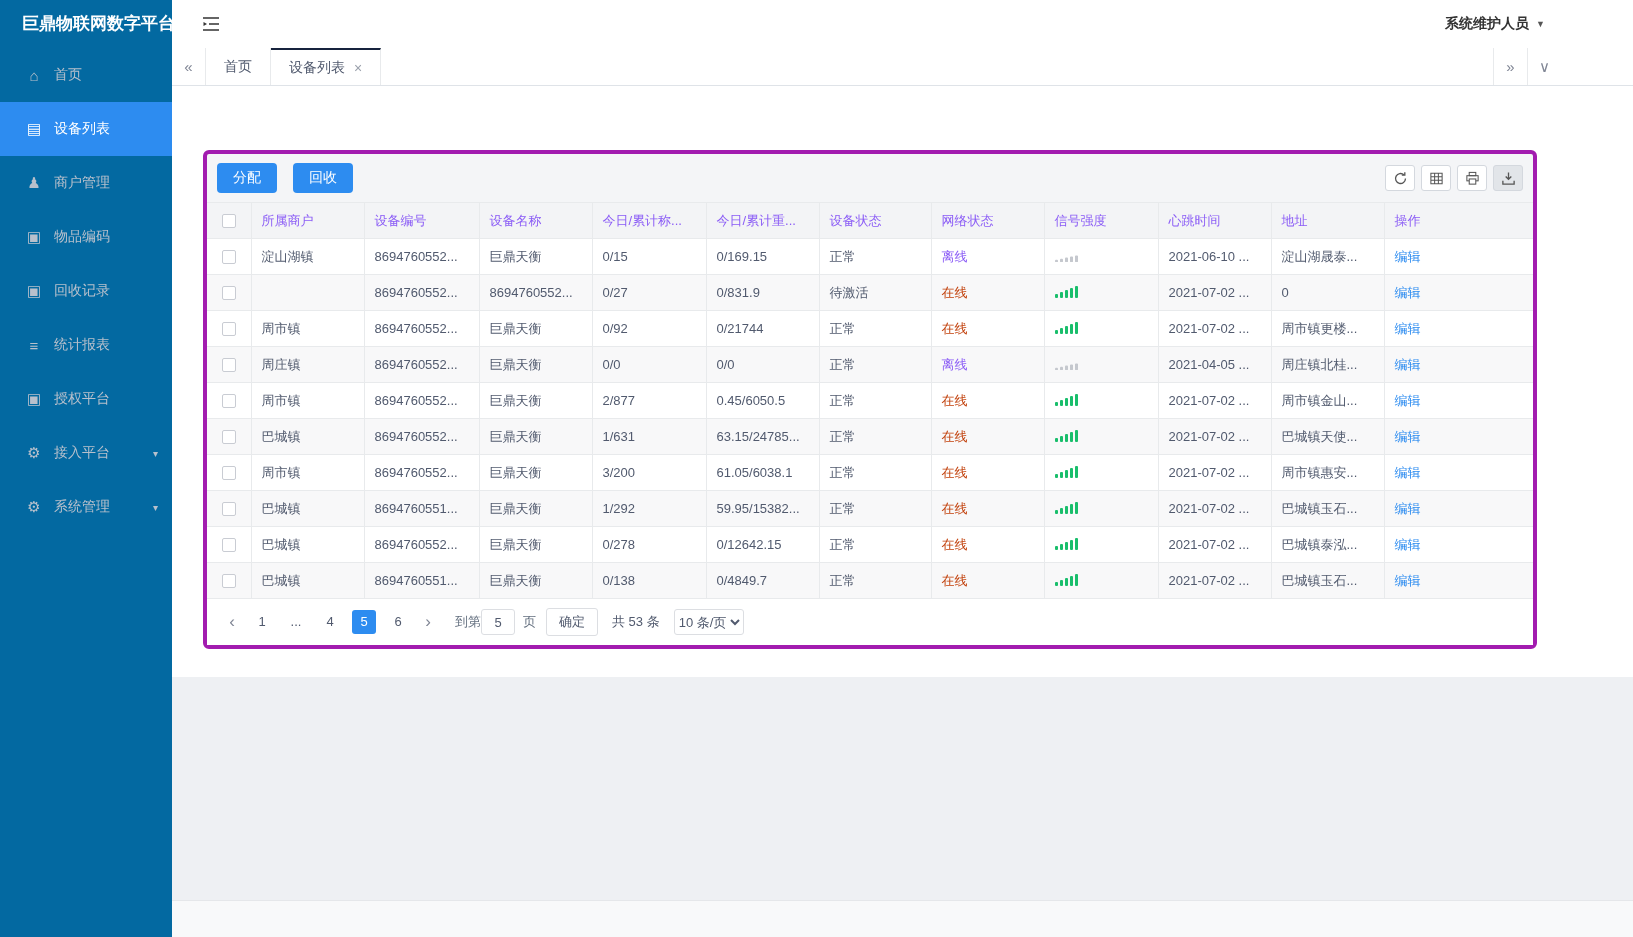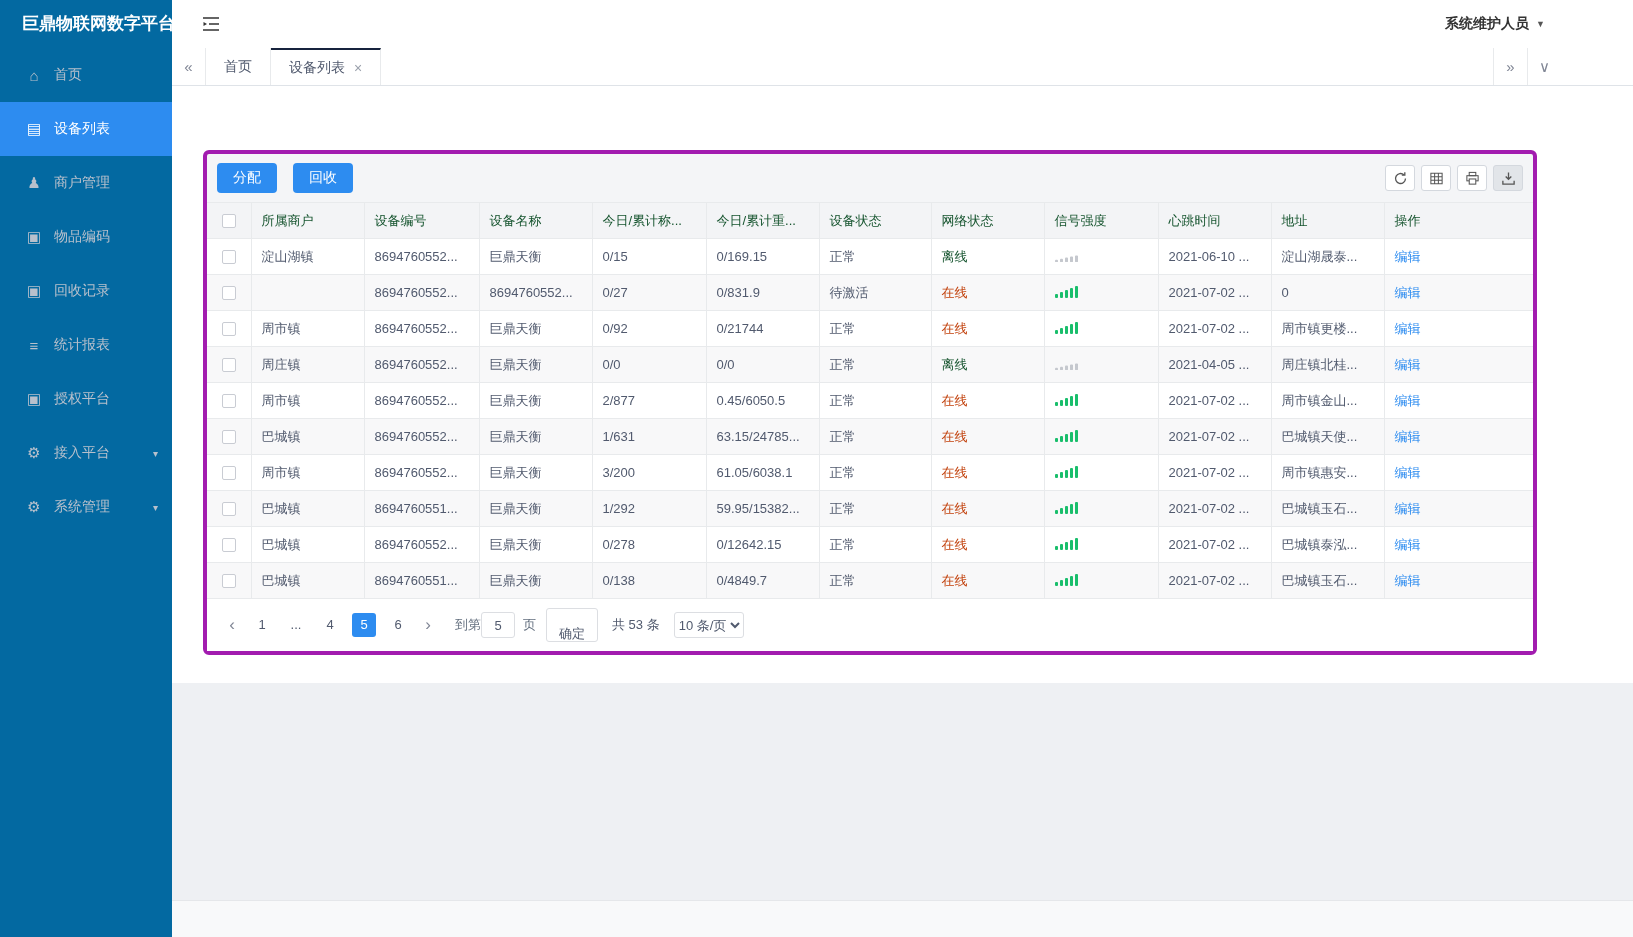--- a/index.html
+++ b/index.html
@@ -46,42 +46,42 @@
 
   .card { margin-top:30px; border:4px solid #a21caf; background:#f4f5f7; border-radius:6px; }
   .card-toolbar { display:flex; align-items:center; padding:9px 10px; }
   .card-toolbar .btn { height:30px; }
   .icon-btn { width:30px; height:26px; background:#fff; border:1px solid #d4d8de; border-radius:3px; display:flex; align-items:center; justify-content:center; margin-left:6px; cursor:pointer; }
   .icon-btn.pressed { background:#e2e5e9; }
   .icon-btn svg { display:block; }
 
   table { width:100%; border-collapse:collapse; table-layout:fixed; background:#fff; font-size:13px; color:#515a6e; border-top:1px solid #e8eaec; }
   th,td { border-right:1px solid #e8eaec; border-bottom:1px solid #e8eaec; padding:0 10px; height:36px; text-align:left; overflow:hidden; white-space:nowrap; text-overflow:ellipsis; font-weight:normal; }
-  th { background:#f3f4f6; color:#14532d; }
+  th { background:#f3f4f6; color:#8b5cf6; }
   th:last-child, td:last-child { border-right:none; }
   tr.even td { background:#f8f8f9; }
   .col-check { text-align:center; padding:0; }
   .checkbox { display:inline-block; width:14px; height:14px; border:1px solid #c9ccd3; border-radius:2px; background:#fff; vertical-align:middle; cursor:pointer; }
   .online { color:#c2410c; }
-  .offline { color:#14532d;text-align:center; }
+  .offline { color:#8b5cf6;text-align:center; }
   .edit-link { color:#2d8cf0; cursor:pointer; text-decoration:none;text-align:right; }
   .signal { display:inline-flex; align-items:flex-end; gap:2px; height:14px; }
   .signal i { width:3px; background:#19be6b; border-radius:1px; display:block; }
   .signal.weak { transform:scaleY(.55); transform-origin:bottom; }
   .signal.weak i { background:#c5c8ce; }
 
   .pagination { display:flex; align-items:center; background:#fff; padding:9px 12px; font-size:13px; color:#515a6e; }
   .page-btn { width:26px; height:24px; display:flex; align-items:center; justify-content:center; color:#808695; cursor:pointer; font-size:17px; }
   .pages { display:flex; align-items:center; }
   .page-item { min-width:24px; height:24px; line-height:24px; text-align:center; border-radius:3px; cursor:pointer; margin:0 5px; padding:0 3px; }
   .page-item.active { background:#2d8cf0; color:#fff; }
   .jump-label { margin:0 0 0 14px; color:#657180; }
   .jump-input { width:34px; height:26px; border:1px solid #dcdee2; border-radius:3px; text-align:center; font-size:13px; color:#515a6e; outline:none; }
   .jump-suffix { margin:0 10px 0 8px; color:#657180; }
-  .btn-plain { height:28px; padding:16px 12px; background:#fff; border:1px solid #dcdee2; border-radius:3px; font-size:13px; color:#515a6e; cursor:pointer; font-family:inherit; }
+  .btn-plain { height:28px; padding:4px 12px; background:#fff; border:1px solid #dcdee2; border-radius:3px; font-size:13px; color:#515a6e; cursor:pointer; font-family:inherit; }
   .total { margin:0 14px 0 14px;text-align:center; }
   .page-size { height:26px; border:1px solid #dcdee2; border-radius:3px; font-size:13px; color:#515a6e; background:#fff; font-family:inherit; outline:none; }
 </style>
 </head>
 <body>
 
 <div class="app">
 
   <aside class="sidebar">
     <div class="logo">巨鼎物联网数字平台</div>

